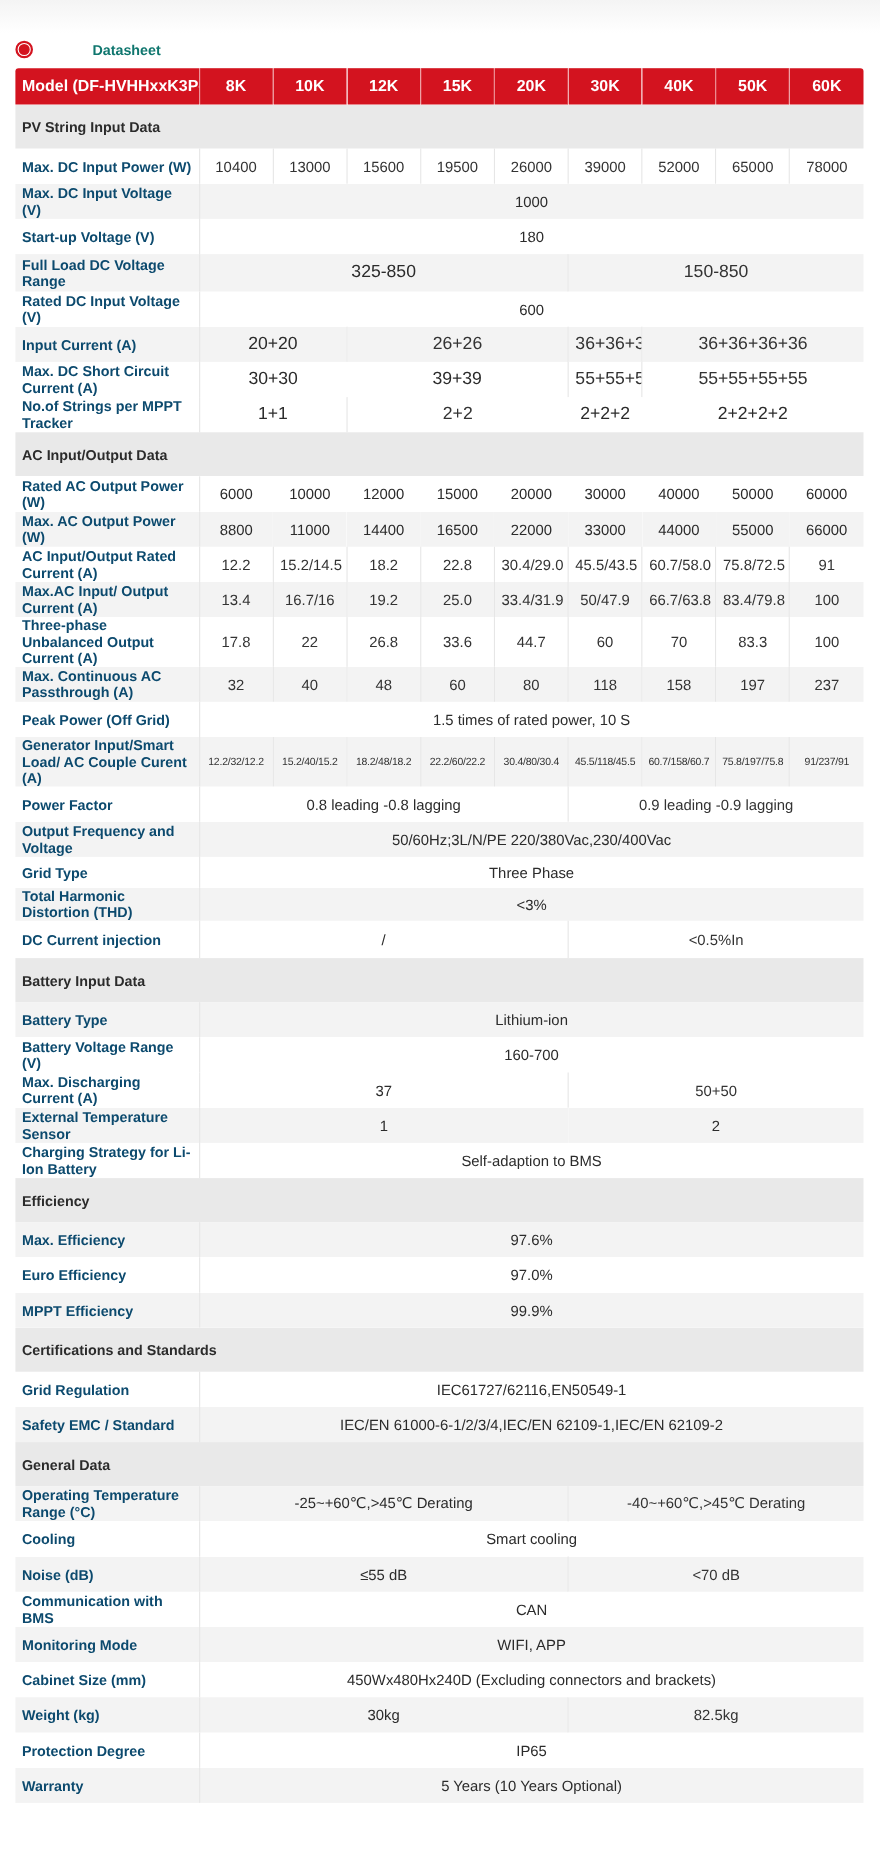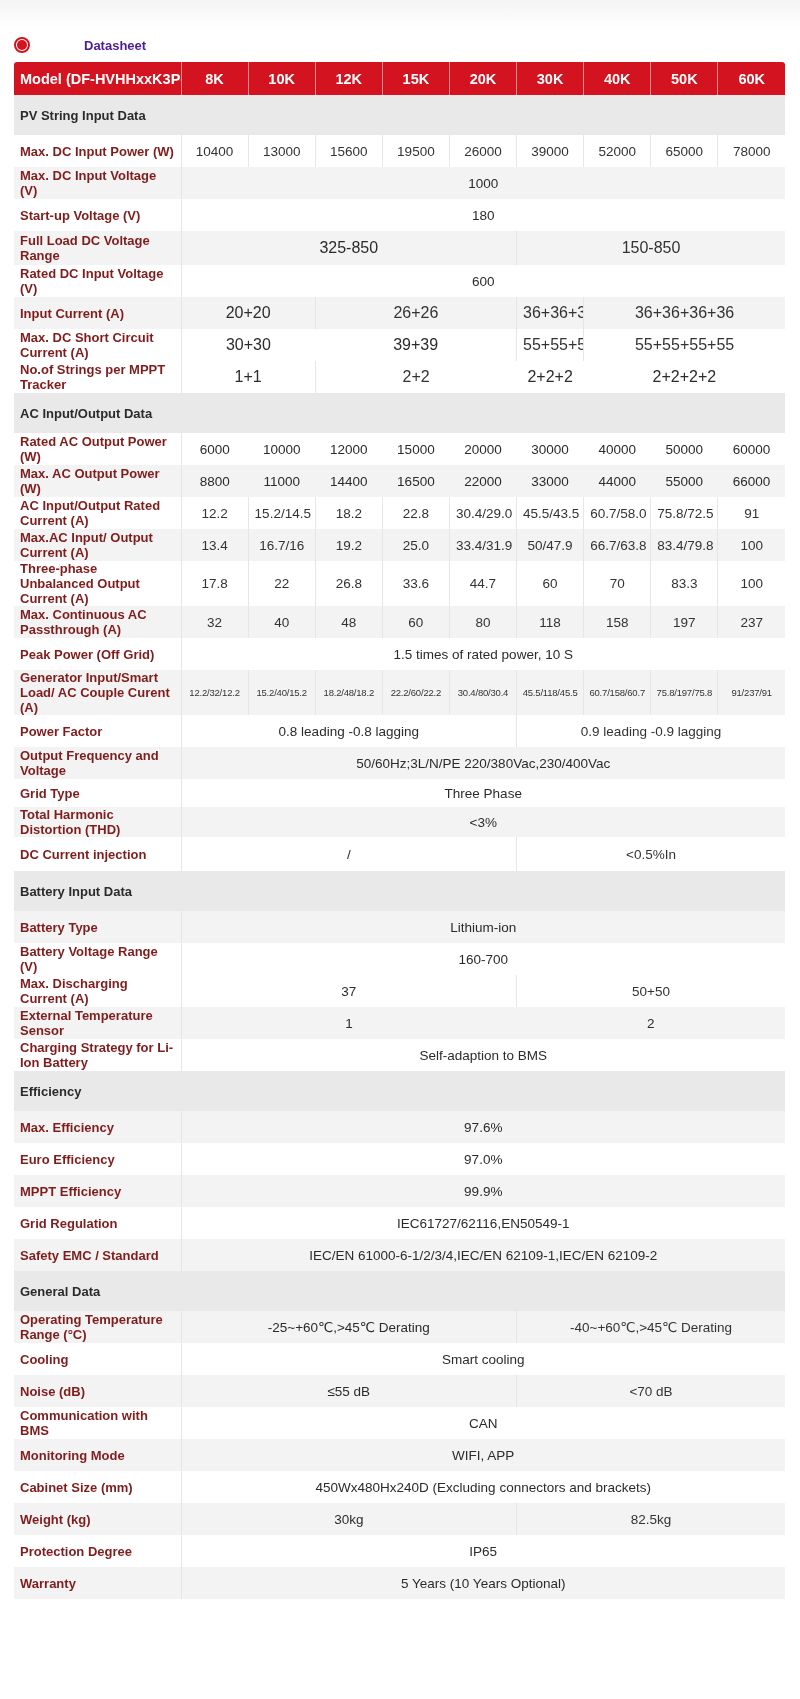--- a/index.html
+++ b/index.html
@@ -3,28 +3,28 @@
 <meta charset="utf-8">
 <style>
   html, body { margin: 0; padding: 0; background: #ffffff; }
   body { width: 800px; height: 1699px; position: relative; overflow: hidden;
          font-family: "Liberation Sans", "DejaVu Sans", sans-serif; color: #2b2b2b; }
   .topshade { position: absolute; left: 0; top: 0; width: 800px; height: 30px;
               background: linear-gradient(#f4f4f4, #ffffff); }
   .title-row { position: absolute; left: 14px; top: 34px; height: 22px; display: flex; align-items: center; }
   .title-icon { width: 16px; height: 16px; border-radius: 50%; border: 2px solid #d3131f; display: flex; align-items: center; justify-content: center; box-sizing: border-box; }
   .title-icon .dot { width: 10px; height: 10px; border-radius: 50%; background: #d3131f; }
-  .title-text { margin-left: 10px; font-size: 13px; font-weight: bold; color: #4c1d95; padding-left: 44px; }
+  .title-text { margin-left: 10px; font-size: 13px; font-weight: bold; color: #0f766e; padding-left: 44px; }
 
   table.sheet { position: absolute; left: 14px; top: 62px; width: 771px; border-collapse: collapse; table-layout: fixed; }
   table.sheet td, table.sheet th { padding: 0 6px; font-size: 13.5px; text-align: center; vertical-align: middle; overflow: hidden; white-space: nowrap; }
   table.sheet th { background: #d3131f; color: #ffffff; font-weight: bold; font-size: 14.5px; height: 33px; border-left: 1px solid #ec8a90; }
   table.sheet th:first-child { border-left: none; text-align: left; border-top-left-radius: 3px; }
   table.sheet th:last-child { border-top-right-radius: 3px; }
-  table.sheet td.lbl { text-align: left; font-weight: bold; font-size: 13px; color: #7f1d1d; white-space: normal; line-height: 15px; border-right: 1px solid #e6e6e6; }
+  table.sheet td.lbl { text-align: left; font-weight: bold; font-size: 13px; color: #0c4a6e; white-space: normal; line-height: 15px; border-right: 1px solid #e6e6e6; }
   table.sheet tr.sec td { background: #e9e9e9; text-align: left; font-weight: bold; font-size: 13px; height: 40px; border-right: none; }
   table.sheet tr.g td { background: #f3f3f3; }
   table.sheet tr.w td { background: #ffffff; }
   table.sheet td.v { border-left: 1px solid #e6e6e6; color: #333; }
   table.sheet td.sm { font-size: 9.5px; padding: 0 1px; letter-spacing: -0.2px; }
   table.sheet td.big { font-size: 16px; }
   .h32 td { height: 32px; }
   .h34 td { height: 34px; }
   .h28 td { height: 28px; }
 </style>
@@ -272,20 +272,23 @@
     </tr>
     <tr class="w h32">
       <td class="lbl">Euro Efficiency</td>
       <td colspan="9">97.0%</td>
     </tr>
     <tr class="g h32">
       <td class="lbl">MPPT Efficiency</td>
       <td colspan="9">99.9%</td>
     </tr>
 
+    <tr class="sec">
+        <td colspan="10">Certifications and Standards</td>
+      </tr>
     <tr class="w h32">
       <td class="lbl">Grid Regulation</td>
       <td colspan="9">IEC61727/62116,EN50549-1</td>
     </tr>
     <tr class="g h32">
       <td class="lbl">Safety EMC / Standard</td>
       <td colspan="9">IEC/EN 61000-6-1/2/3/4,IEC/EN 62109-1,IEC/EN 62109-2</td>
     </tr>
 
     <tr class="sec">

